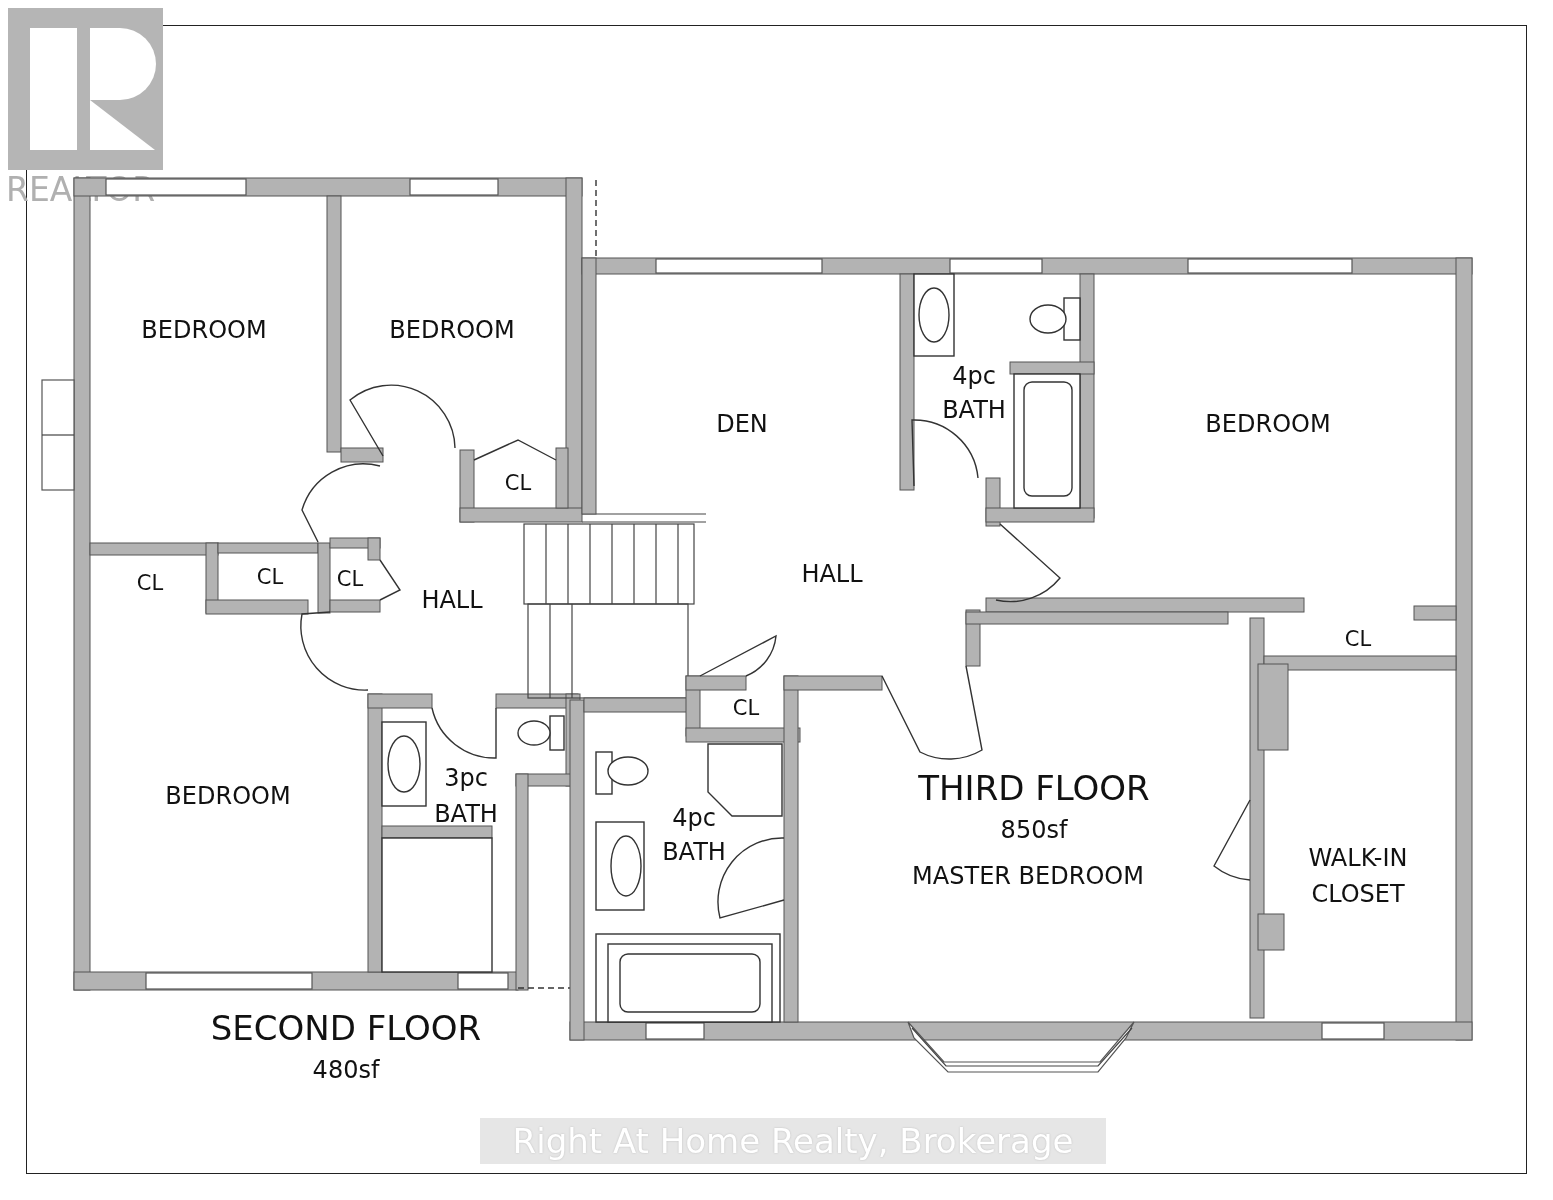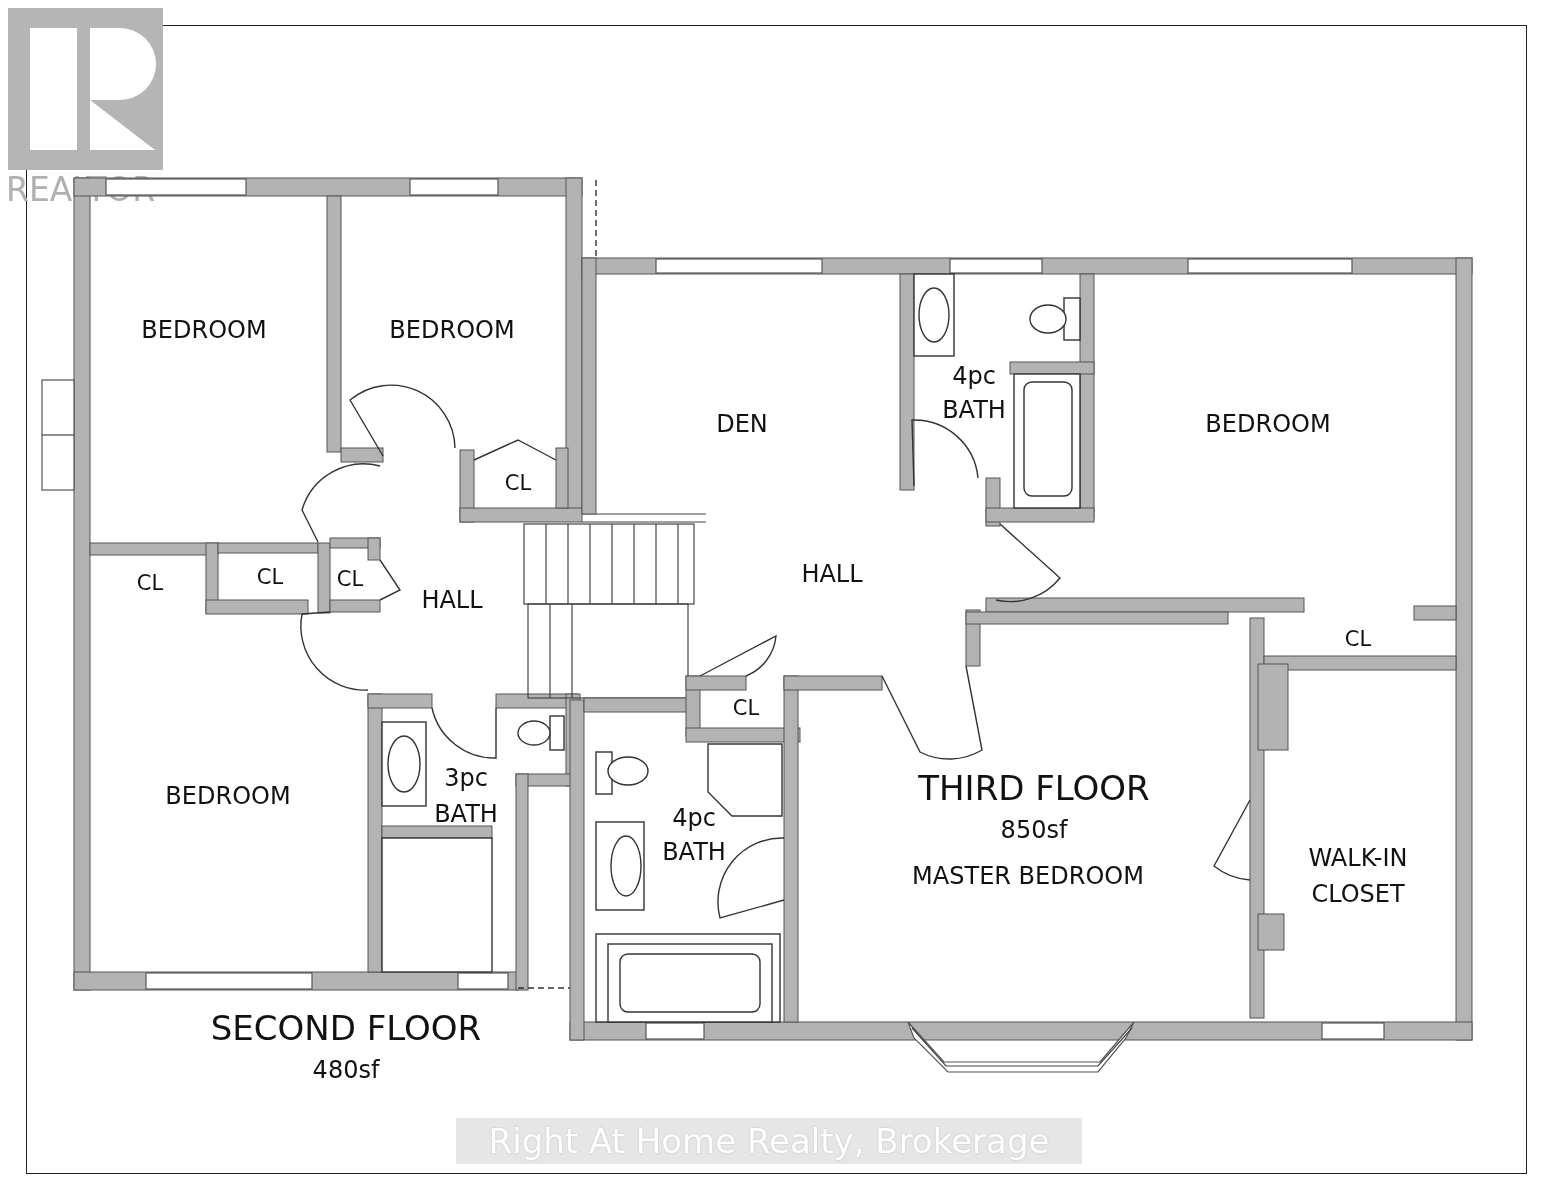--- a/index.html
+++ b/index.html
@@ -11,21 +11,21 @@
   .thin { fill: none; stroke: #444; stroke-width: 1.2; }
   .fix { fill: #fff; stroke: #333; stroke-width: 1.4; }
   .win { fill: #fff; stroke: #555; stroke-width: 1.2; }
   .dash { fill: none; stroke: #333; stroke-width: 1.4; stroke-dasharray: 6 4; }
   .lbl { font-family: "DejaVu Sans", sans-serif; fill: #111; font-size: 24px; text-anchor: middle; }
   .lbl-sm { font-family: "DejaVu Sans", sans-serif; fill: #111; font-size: 21px; text-anchor: middle; }
   .lbl-big { font-family: "DejaVu Sans", sans-serif; fill: #111; font-size: 34px; text-anchor: middle; }
   .logo { position: absolute; left: 8px; top: 8px; width: 155px; height: 162px; background: #b5b5b5; }
   .logo-word { position: absolute; left: 6px; top: 170px; font-family: "DejaVu Sans", sans-serif; font-size: 33px; color: #b0b0b0; letter-spacing: 0px; }
   .logo-word sup { font-size: 14px; }
-  .watermark { position: absolute; left: 456px; top: 1118px; width: 626px; height: 46px; background: rgba(210,210,210,0.55);
+  .watermark { position: absolute; left: 480px; top: 1118px; width: 626px; height: 46px; background: rgba(210,210,210,0.55);
     color: #ffffff; font-family: "DejaVu Sans", sans-serif; font-size: 34px; text-align: center; line-height: 46px;
     text-shadow: 0 0 2px #bbb; }
 </style>
 </head>
 <body>
 
 <div class="frame"></div>
 
 <div class="logo">
   <svg width="155" height="162">

